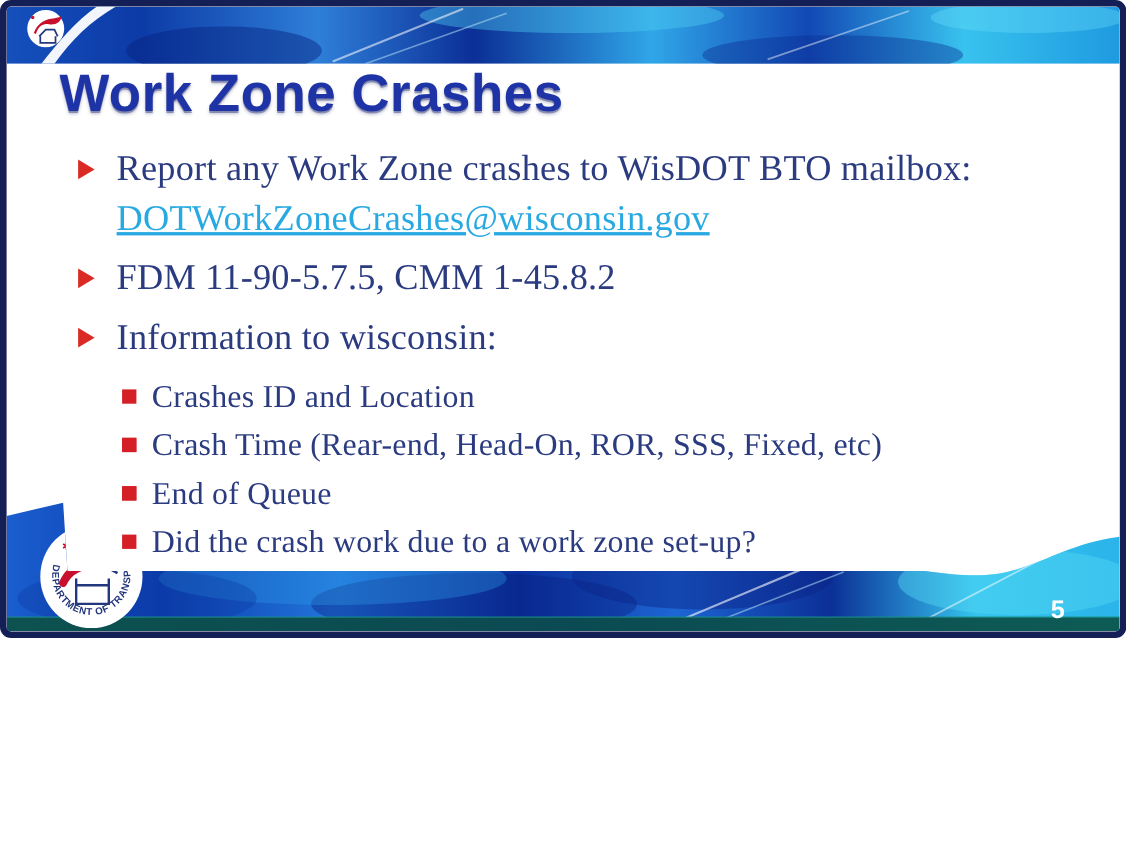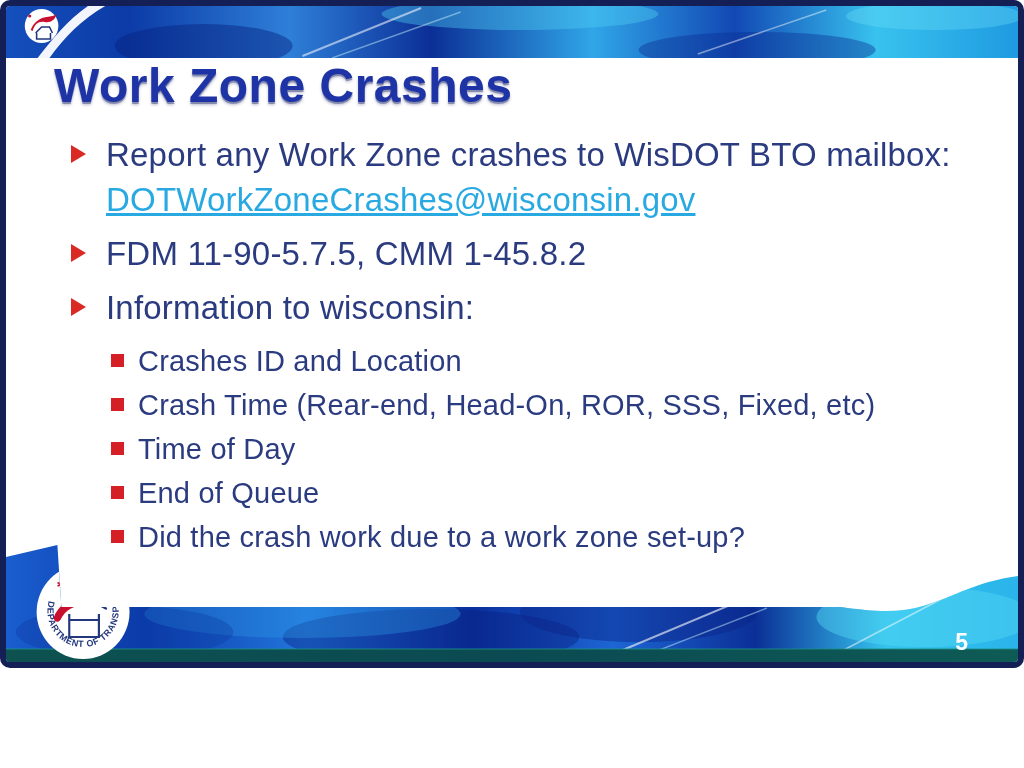--- a/index.html
+++ b/index.html
@@ -1,30 +1,30 @@
 <!DOCTYPE html>
 <html><head>
 <meta charset="utf-8">
 <style>
   html,body{margin:0;padding:0;background:#ffffff;}
-  .stage{width:1024px;height:668px;position:relative;overflow:hidden;
+  .stage{width:1024px;height:580px;position:relative;overflow:hidden;
          font-family:"Liberation Sans", sans-serif;}
   .slide{position:absolute;inset:0;background:#ffffff;border:6px solid #141f55;
          border-radius:10px;box-sizing:border-box;overflow:hidden;}
 
   
   .header-band{position:absolute;top:0;left:0;width:100%;height:52px;display:block;}
 
   
   .title{position:absolute;left:48px;top:52px;font-size:48px;font-weight:700;
          letter-spacing:0.5px;color:#1e34a6;
          text-shadow:0 2px 0 rgba(16,26,92,.35), 0 3px 3px rgba(16,26,92,.28);}
 
   
-  .content{position:absolute;left:54px;top:126px;width:906px;z-index:2;}
+  .content{position:absolute;left:54px;top:126px;width:906px;z-index:2;font-family:Liberation Serif, serif;}
   .li1{position:relative;padding-left:46px;font-size:33px;line-height:45px;
        color:#2b3b80;letter-spacing:0.2px;margin-bottom:9px;}
   .li2{position:relative;padding-left:78px;font-size:29px;line-height:44px;
        color:#2b3b80;letter-spacing:0.2px;margin-bottom:0;}
   .sub-list{margin-top:5px;}
   .arrow-marker{position:absolute;left:11px;top:13px;width:0;height:0;
        border-left:15px solid #d92b23;border-top:9px solid transparent;
        border-bottom:9px solid transparent;}
   .square-marker{position:absolute;left:51px;top:15px;width:13px;height:13px;
        background:#d41f26;}
@@ -100,21 +100,20 @@
         </div>
         <div class="li2">
           <span class="square-marker"></span>
         </div>
         <div class="li2">
           <span class="square-marker"></span>
           <span>Crash Time (Rear-end, Head-On, ROR, SSS, Fixed, etc)</span>
         </div>
         <div class="li2">
           <span class="square-marker"></span>
-          <span>Time of Day</span>
         </div>
         <div class="li2">
           <span class="square-marker"></span>
           <span>End of Queue</span>
         </div>
         <div class="li2">
           <span class="square-marker"></span>
           <span>Did the crash work due to a work zone set-up?</span>
         </div>
       </div>

